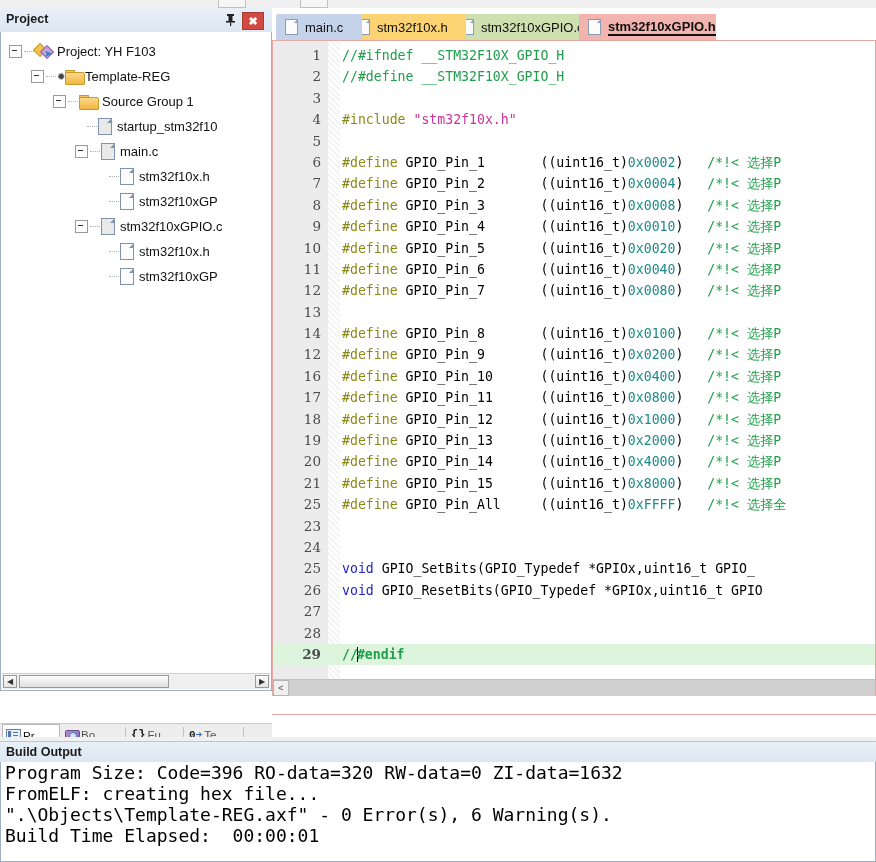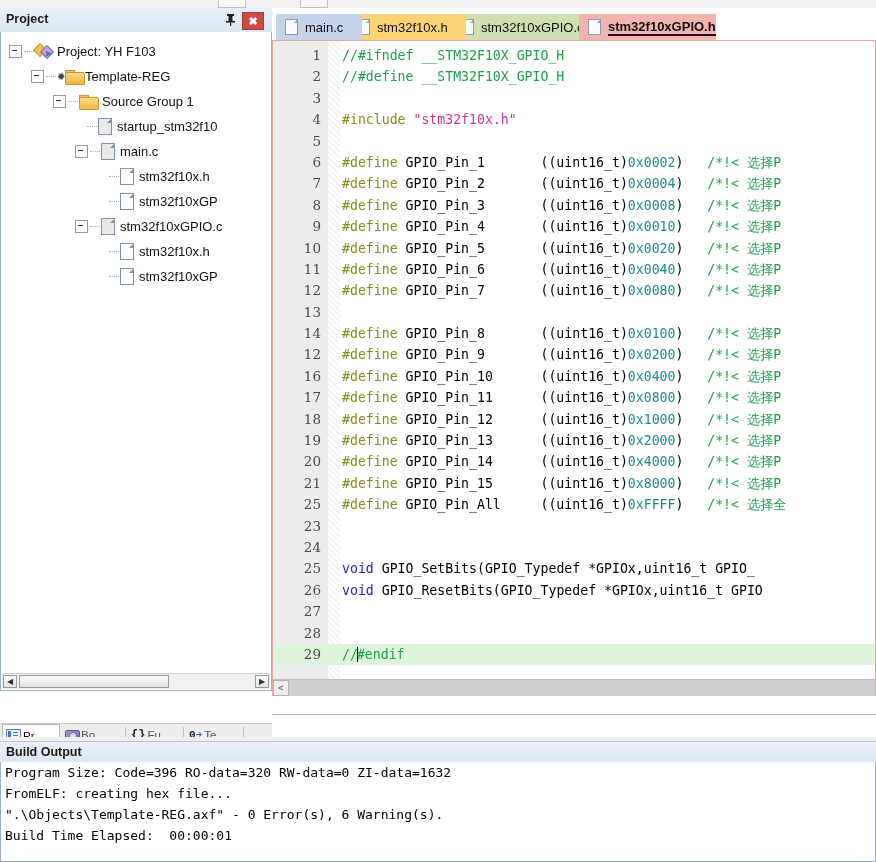--- a/index.html
+++ b/index.html
@@ -208,21 +208,21 @@
   .gutter-strip{
     position:absolute;left:55px;top:0;width:12px;height:655px;
     background:repeating-linear-gradient(45deg,#f4f4f4 0 2px,#ffffff 2px 4px);
   }
   .lines{
     position:absolute;left:0;top:4px;width:604px;
     font-family:"DejaVu Sans Mono","Liberation Mono",monospace;
     font-size:13.2px;line-height:21.4px;
   }
   .ln-row{position:relative;height:21.4px;white-space:pre;}
-  .ln-row.hl{background:#ddf5dd;}
+  .ln-row.hl{background:#ddf5dd;font-weight:bold;}
   .ln-num{
     position:absolute;left:0;top:0;width:48px;text-align:right;
     color:#4a4a4a;font-family:"DejaVu Serif","Liberation Serif",serif;font-size:13.5px;
   }
   .ln-txt{position:absolute;left:69px;top:0;color:#000;}
   .k-pre{color:#8a8a18;}      
   .k-kw{color:#2222cc;}       
   .k-str{color:#cc3399;}      
   .k-num{color:#1c8a8a;}      
   .k-cmt{color:#1f9f4a;}      
@@ -254,21 +254,21 @@
   .build-hdr .bttl{
     position:absolute;left:6px;top:3px;font-size:12.5px;font-weight:bold;color:#1a1a1a;
   }
   .build-body{
     position:absolute;left:0;top:762px;width:876px;height:100px;
     background:#ffffff;border:1px solid #9fb0c2;border-top:none;
     box-sizing:border-box;overflow:hidden;
   }
   .build-line{
     font-family:"DejaVu Sans Mono","Liberation Mono",monospace;
-    font-size:13px;line-height:21px;color:#000;white-space:pre;
+    font-size:18px;line-height:21px;color:#000;white-space:pre;
     padding-left:4px;
   }
   .splitter{
     position:absolute;left:0;top:737px;width:876px;height:4px;background:#f0f0f0;
   }
 </style>
 </head>
 <body>
 
 <div class="app">

